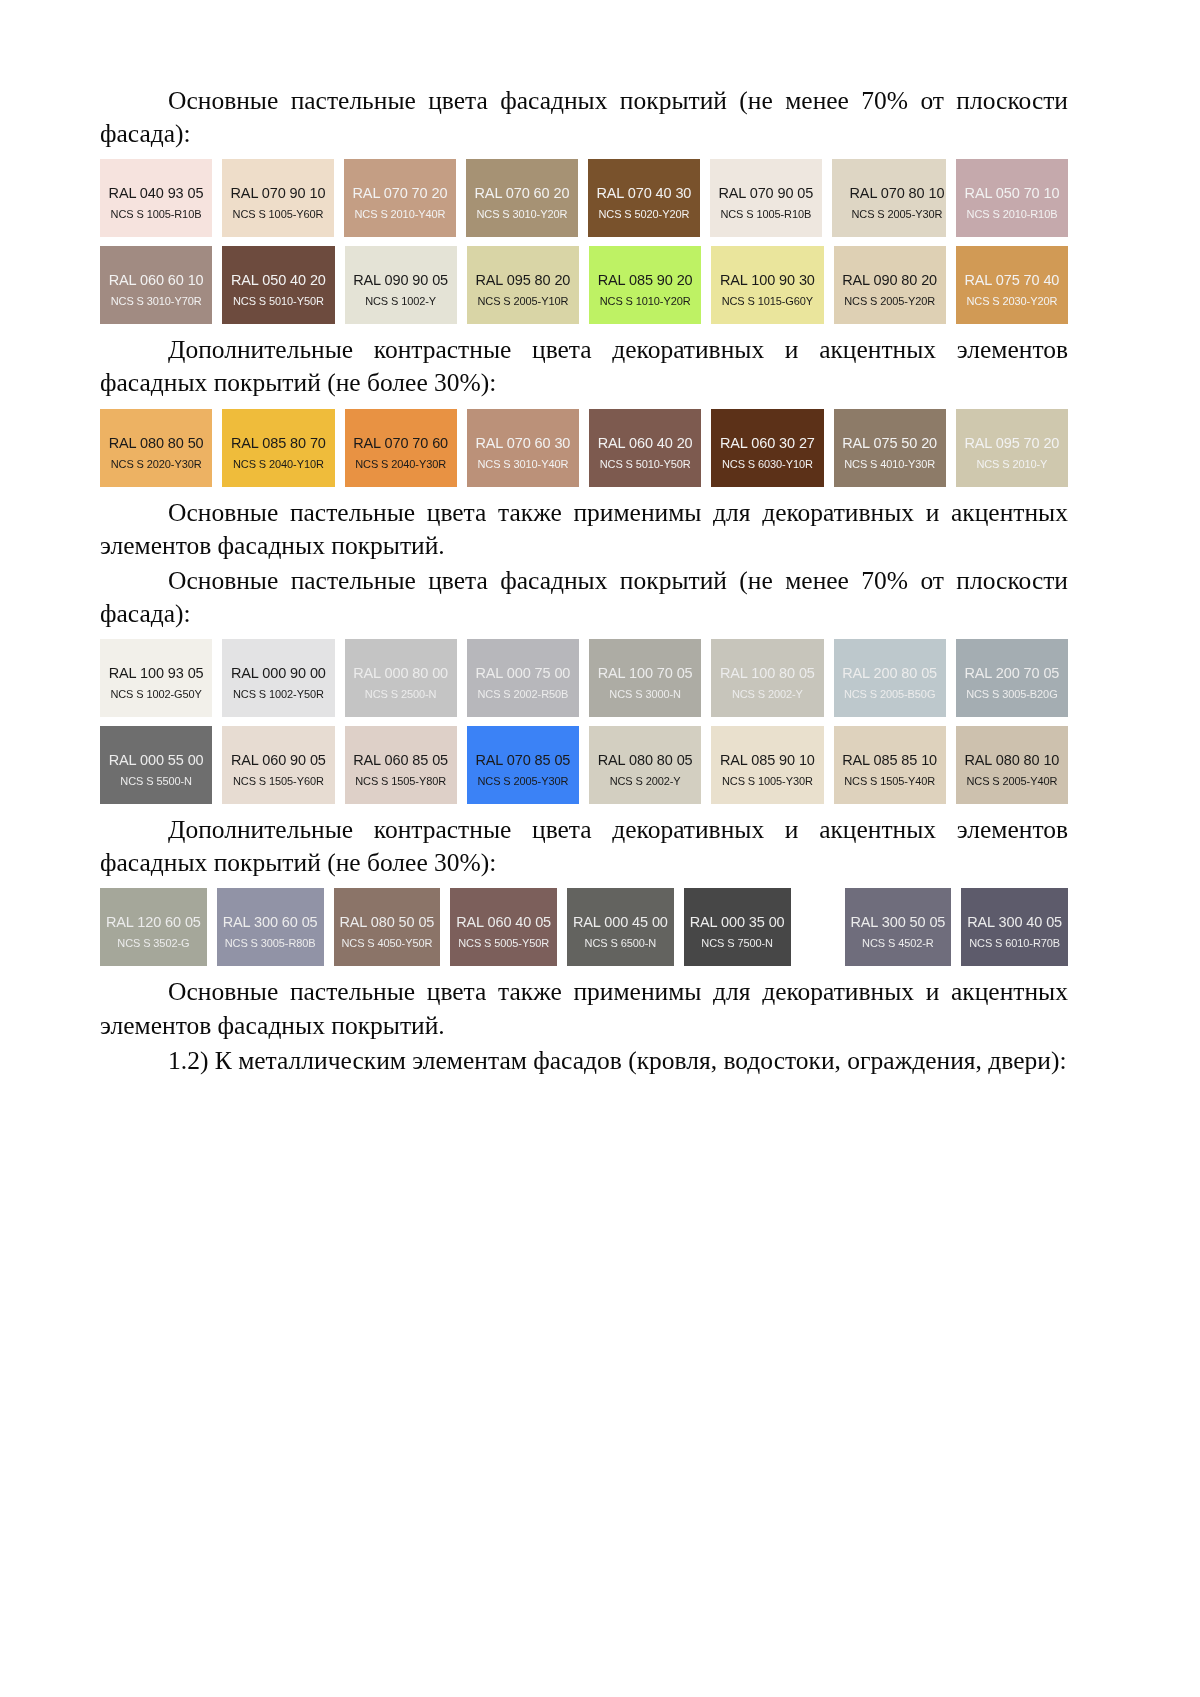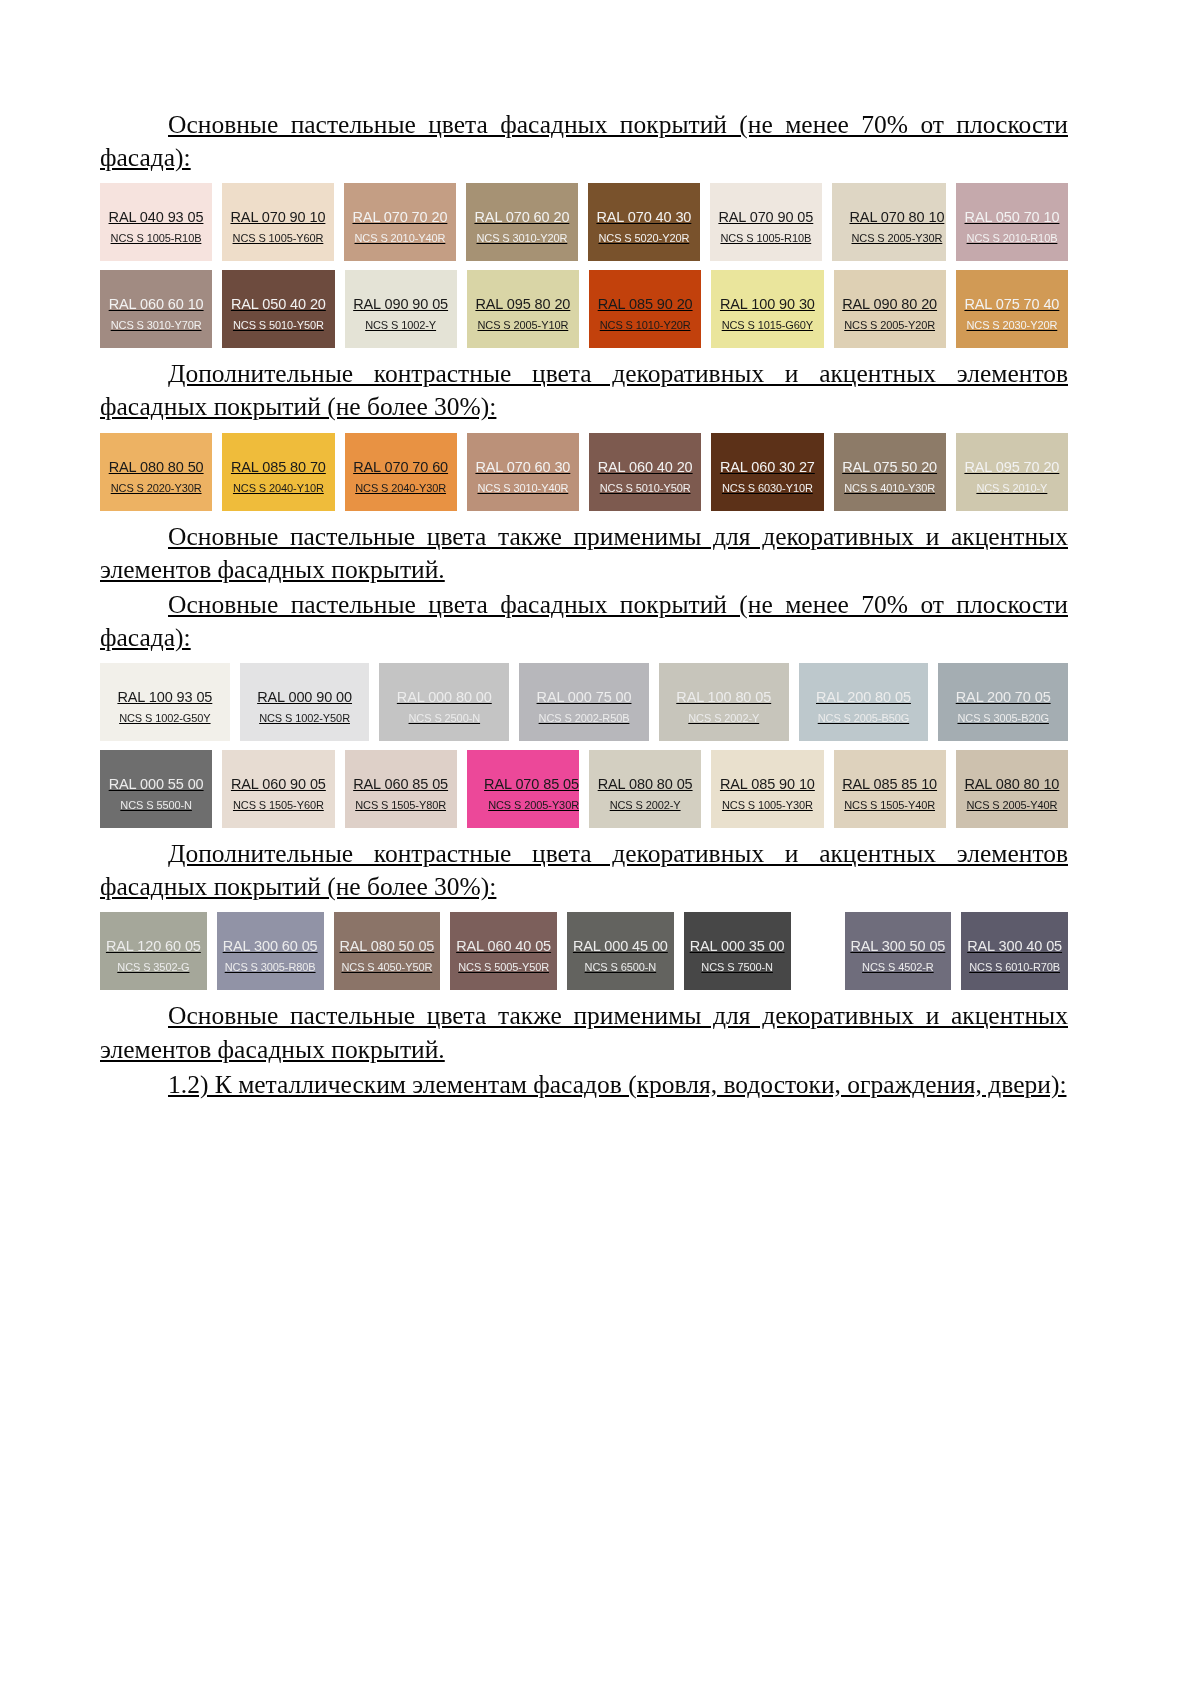--- a/index.html
+++ b/index.html
@@ -19,23 +19,22 @@
     position: relative;
     width: 1200px;
     height: 1697px;
     background: #ffffff;
     padding: 0;
     box-sizing: border-box;
   }
   .content {
     position: absolute;
     left: 100px;
-    top: 108px;
+    top: 84px;
     width: 968px;
-    text-decoration: underline;
   }
   p.para {
     font-family: "Liberation Serif", serif;
     font-size: 25.5px;
     line-height: 1.30;
     text-align: justify;
     text-indent: 68px;
     margin: 0 0 2px 0;
     color: #0a0a0a;
   }
@@ -129,21 +128,21 @@
           <div class="ncs">NCS S 5010-Y50R</div>
         </div>
         <div class="swatch" style="background: rgb(228, 227, 214); color: rgb(26, 26, 26);">
           <div class="ral">RAL 090 90 05</div>
           <div class="ncs">NCS S 1002-Y</div>
         </div>
         <div class="swatch" style="background: rgb(217, 213, 166); color: rgb(26, 26, 26);">
           <div class="ral">RAL 095 80 20</div>
           <div class="ncs">NCS S 2005-Y10R</div>
         </div>
-        <div class="swatch" style="background: #c2410c; color: rgb(26, 26, 26);">
+        <div class="swatch" style="background: #bef264; color: rgb(26, 26, 26);">
           <div class="ral">RAL 085 90 20</div>
           <div class="ncs">NCS S 1010-Y20R</div>
         </div>
         <div class="swatch" style="background: rgb(234, 229, 156); color: rgb(26, 26, 26);">
           <div class="ral">RAL 100 90 30</div>
           <div class="ncs">NCS S 1015-G60Y</div>
         </div>
         <div class="swatch" style="background: rgb(222, 208, 180); color: rgb(26, 26, 26);">
           <div class="ral">RAL 090 80 20</div>
           <div class="ncs">NCS S 2005-Y20R</div>
@@ -206,20 +205,24 @@
           <div class="ncs">NCS S 1002-Y50R</div>
         </div>
         <div class="swatch" style="background: rgb(196, 196, 196); color: rgb(236, 236, 236);">
           <div class="ral">RAL 000 80 00</div>
           <div class="ncs">NCS S 2500-N</div>
         </div>
         <div class="swatch" style="background: rgb(183, 183, 187); color: rgb(236, 236, 236);">
           <div class="ral">RAL 000 75 00</div>
           <div class="ncs">NCS S 2002-R50B</div>
         </div>
+        <div class="swatch" style="background: rgb(173, 172, 164); color: rgb(236, 236, 236);">
+          <div class="ral">RAL 100 70 05</div>
+          <div class="ncs">NCS S 3000-N</div>
+        </div>
         <div class="swatch" style="background: rgb(199, 197, 187); color: rgb(236, 236, 236);">
           <div class="ral">RAL 100 80 05</div>
           <div class="ncs">NCS S 2002-Y</div>
         </div>
         <div class="swatch" style="background: rgb(189, 200, 204); color: rgb(236, 236, 236);">
           <div class="ral">RAL 200 80 05</div>
           <div class="ncs">NCS S 2005-B50G</div>
         </div>
         <div class="swatch" style="background: rgb(164, 173, 178); color: rgb(236, 236, 236);">
           <div class="ral">RAL 200 70 05</div>
@@ -233,21 +236,21 @@
           <div class="ncs">NCS S 5500-N</div>
         </div>
         <div class="swatch" style="background: rgb(231, 220, 210); color: rgb(26, 26, 26);">
           <div class="ral">RAL 060 90 05</div>
           <div class="ncs">NCS S 1505-Y60R</div>
         </div>
         <div class="swatch" style="background: rgb(222, 208, 200); color: rgb(26, 26, 26); text-align: right;">
           <div class="ral">RAL 060 85 05</div>
           <div class="ncs">NCS S 1505-Y80R</div>
         </div>
-        <div class="swatch" style="background: #ec4899; color: rgb(26, 26, 26); align-items: flex-end;">
+        <div class="swatch" style="background: #3b82f6; color: rgb(26, 26, 26);">
           <div class="ral">RAL 070 85 05</div>
           <div class="ncs">NCS S 2005-Y30R</div>
         </div>
         <div class="swatch" style="background: rgb(211, 207, 193); color: rgb(26, 26, 26);">
           <div class="ral">RAL 080 80 05</div>
           <div class="ncs">NCS S 2002-Y</div>
         </div>
         <div class="swatch" style="background: rgb(233, 224, 205); color: rgb(26, 26, 26);">
           <div class="ral">RAL 085 90 10</div>
           <div class="ncs">NCS S 1005-Y30R</div>

